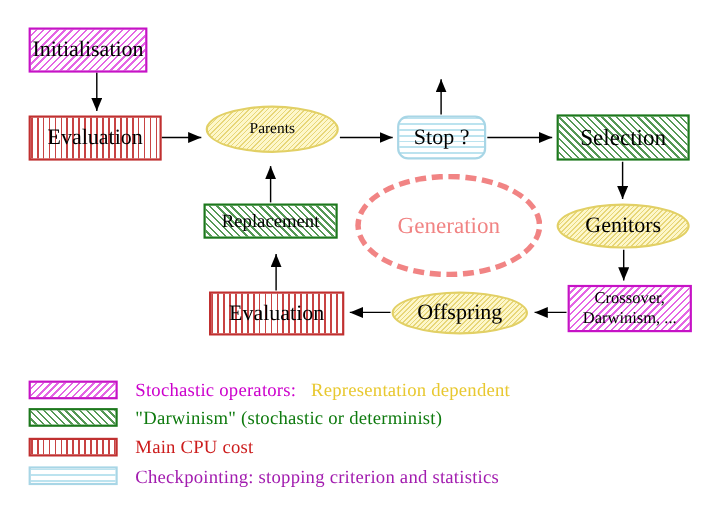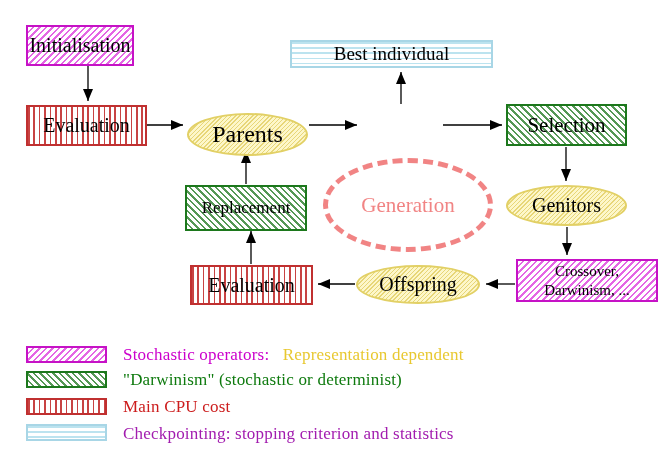--- a/index.html
+++ b/index.html
@@ -71,39 +71,39 @@
       <line x1="355" y1="284" x2="318" y2="284" marker-end="url(#ah)"></line>
       <line x1="251" y1="264" x2="251" y2="231" marker-end="url(#ah)"></line>
       <line x1="246" y1="184" x2="246" y2="151" marker-end="url(#ah)"></line>
     </g>
   </svg>
 
   <div class="node hatch-magenta" style="left:26px; top:25px; width:108px; height:41px; font-size:20px;">Initialisation</div>
 
   <div class="node vlines-red" style="left:26px; top:105px; width:121px; height:41px; font-size:20px;">Evaluation</div>
 
-  <div class="node ellipse-yellow" style="left:187px; top:113px; width:121px; height:43px; font-size:24px;">Parents</div>
+  <div class="node ellipse-yellow" style="left:187px; top:96px; width:121px; height:43px; font-size:14px;">Parents</div>
 
-  <div class="node hlines-cyan" style="left:290px; top:40px; width:203px; height:28px; font-size:19px;">Best individual</div>
 
+  <div class="node hlines-cyan" style="left:361px; top:105px; width:81px; height:40px; font-size:20px; border-radius:10px;">Stop ?</div>
 
   <div class="node hatch-green" style="left:506px; top:104px; width:121px; height:42px; font-size:21px;">Selection</div>
 
   <div class="node ellipse-yellow" style="left:506px; top:185px; width:121px; height:41px; font-size:20px;text-align:right;">Genitors</div>
 
-  <div class="node hatch-magenta two-line" style="left:516px; top:259px; width:142px; height:43px; font-size:15px;">
+  <div class="node hatch-magenta two-line" style="left:516px; top:259px; width:113px; height:43px; font-size:15px;">
     <span>Crossover,</span>
     <span>Darwinism, ...</span>
   </div>
 
   <div class="node ellipse-yellow" style="left:356px; top:265px; width:124px; height:39px; font-size:20px;">Offspring</div>
 
   <div class="node vlines-red" style="left:190px; top:265px; width:123px; height:40px; font-size:20px;">Evaluation</div>
 
-  <div class="node hatch-green" style="left:185px; top:185px; width:122px; height:46px; font-size:17px;">Replacement</div>
+  <div class="node hatch-green" style="left:185px; top:185px; width:122px; height:32px; font-size:17px;">Replacement</div>
 
   <div class="generation-ellipse" style="left:323px; top:158px; width:170px; height:94px; font-size:21px;">Generation</div>
 
   <div>
     <div class="legend-swatch hatch-magenta" style="left:26px; top:346px;"></div>
     <div class="legend-label" style="left:123px; top:345px;">
       <span style="color:#cc00cc;">Stochastic operators:</span>
       <span style="color:#e8c830; margin-left:9px;">Representation dependent</span>
     </div>
 

